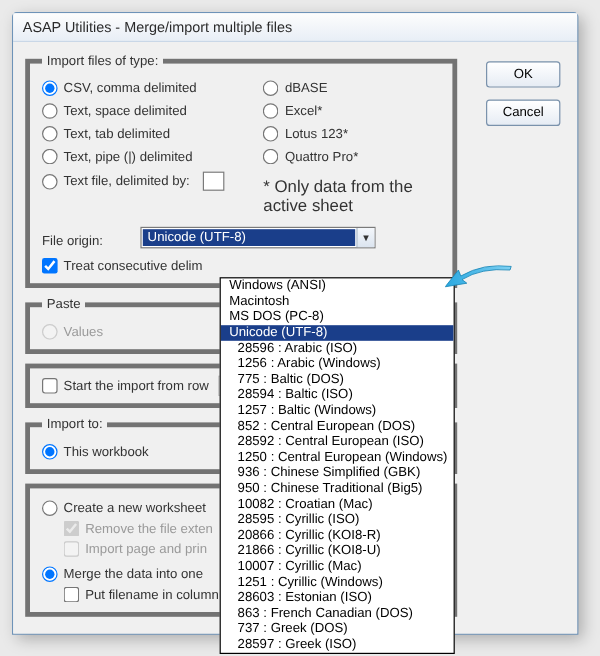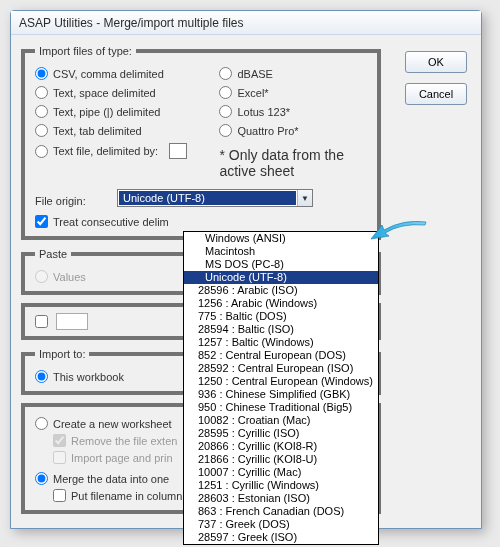--- a/index.html
+++ b/index.html
@@ -112,21 +112,21 @@
     width: 196px;
     background: #fff;
     border: 1px solid #000;
     z-index: 50;
     font-size: 11px;
     line-height: 13px;
     color: #000;
     max-height: 320px;
     overflow: hidden;
   }
-  .dropdown .item { padding: 0 21px; white-space: nowrap; overflow:hidden; }
+  .dropdown .item { padding: 0 7px; white-space: nowrap; overflow:hidden; }
   .dropdown .item.sel { background: #1a3e8a; color: #fff; }
   .dropdown .item.indent { padding-left: 14px; }
   .arrow {
     position: absolute;
     right: 54px;
     width: 56px; height: 28px;
     pointer-events: none;
     z-index: 60;
   }
   .lbl { display:inline-block; }
@@ -156,25 +156,25 @@
           <label class="radio">
               <input type="radio" checked="" style="">
               <span>CSV, comma delimited</span>
             </label>
           <label class="radio">
               <input type="radio" style="">
               <span>Text, space delimited</span>
             </label>
           <label class="radio">
               <input type="radio" style="">
+              <span>Text, tab delimited</span>
+            </label>
+          <label class="radio">
+              <input type="radio" style="">
               <span>Text, pipe (|) delimited</span>
-            </label>
-          <label class="radio">
-              <input type="radio" style="">
-              <span>Text, tab delimited</span>
             </label>
           <label class="radio">
               <input type="radio" style="">
               <span>Text file, delimited by:</span>
               <span class="smallbox"></span>
             </label>
         </div>
         <div class="col">
           <label class="radio">
               <input type="radio" style="">
@@ -214,20 +214,21 @@
       <legend>Paste</legend>
       <label class="radio disabled">
           <input type="radio" disabled="" style="">
           <span>Values</span>
         </label>
     </fieldset>
 
     <fieldset style="padding-top:6px;padding-bottom:6px">
       <label class="check">
           <input type="checkbox" style="">
+          <span>Start the import from row</span>
           <span class="numbox"></span>
         </label>
     </fieldset>
 
     <fieldset>
       <legend>Import to:</legend>
       <label class="radio">
           <input type="radio" checked="" style="">
           <span>This workbook</span>
         </label>

